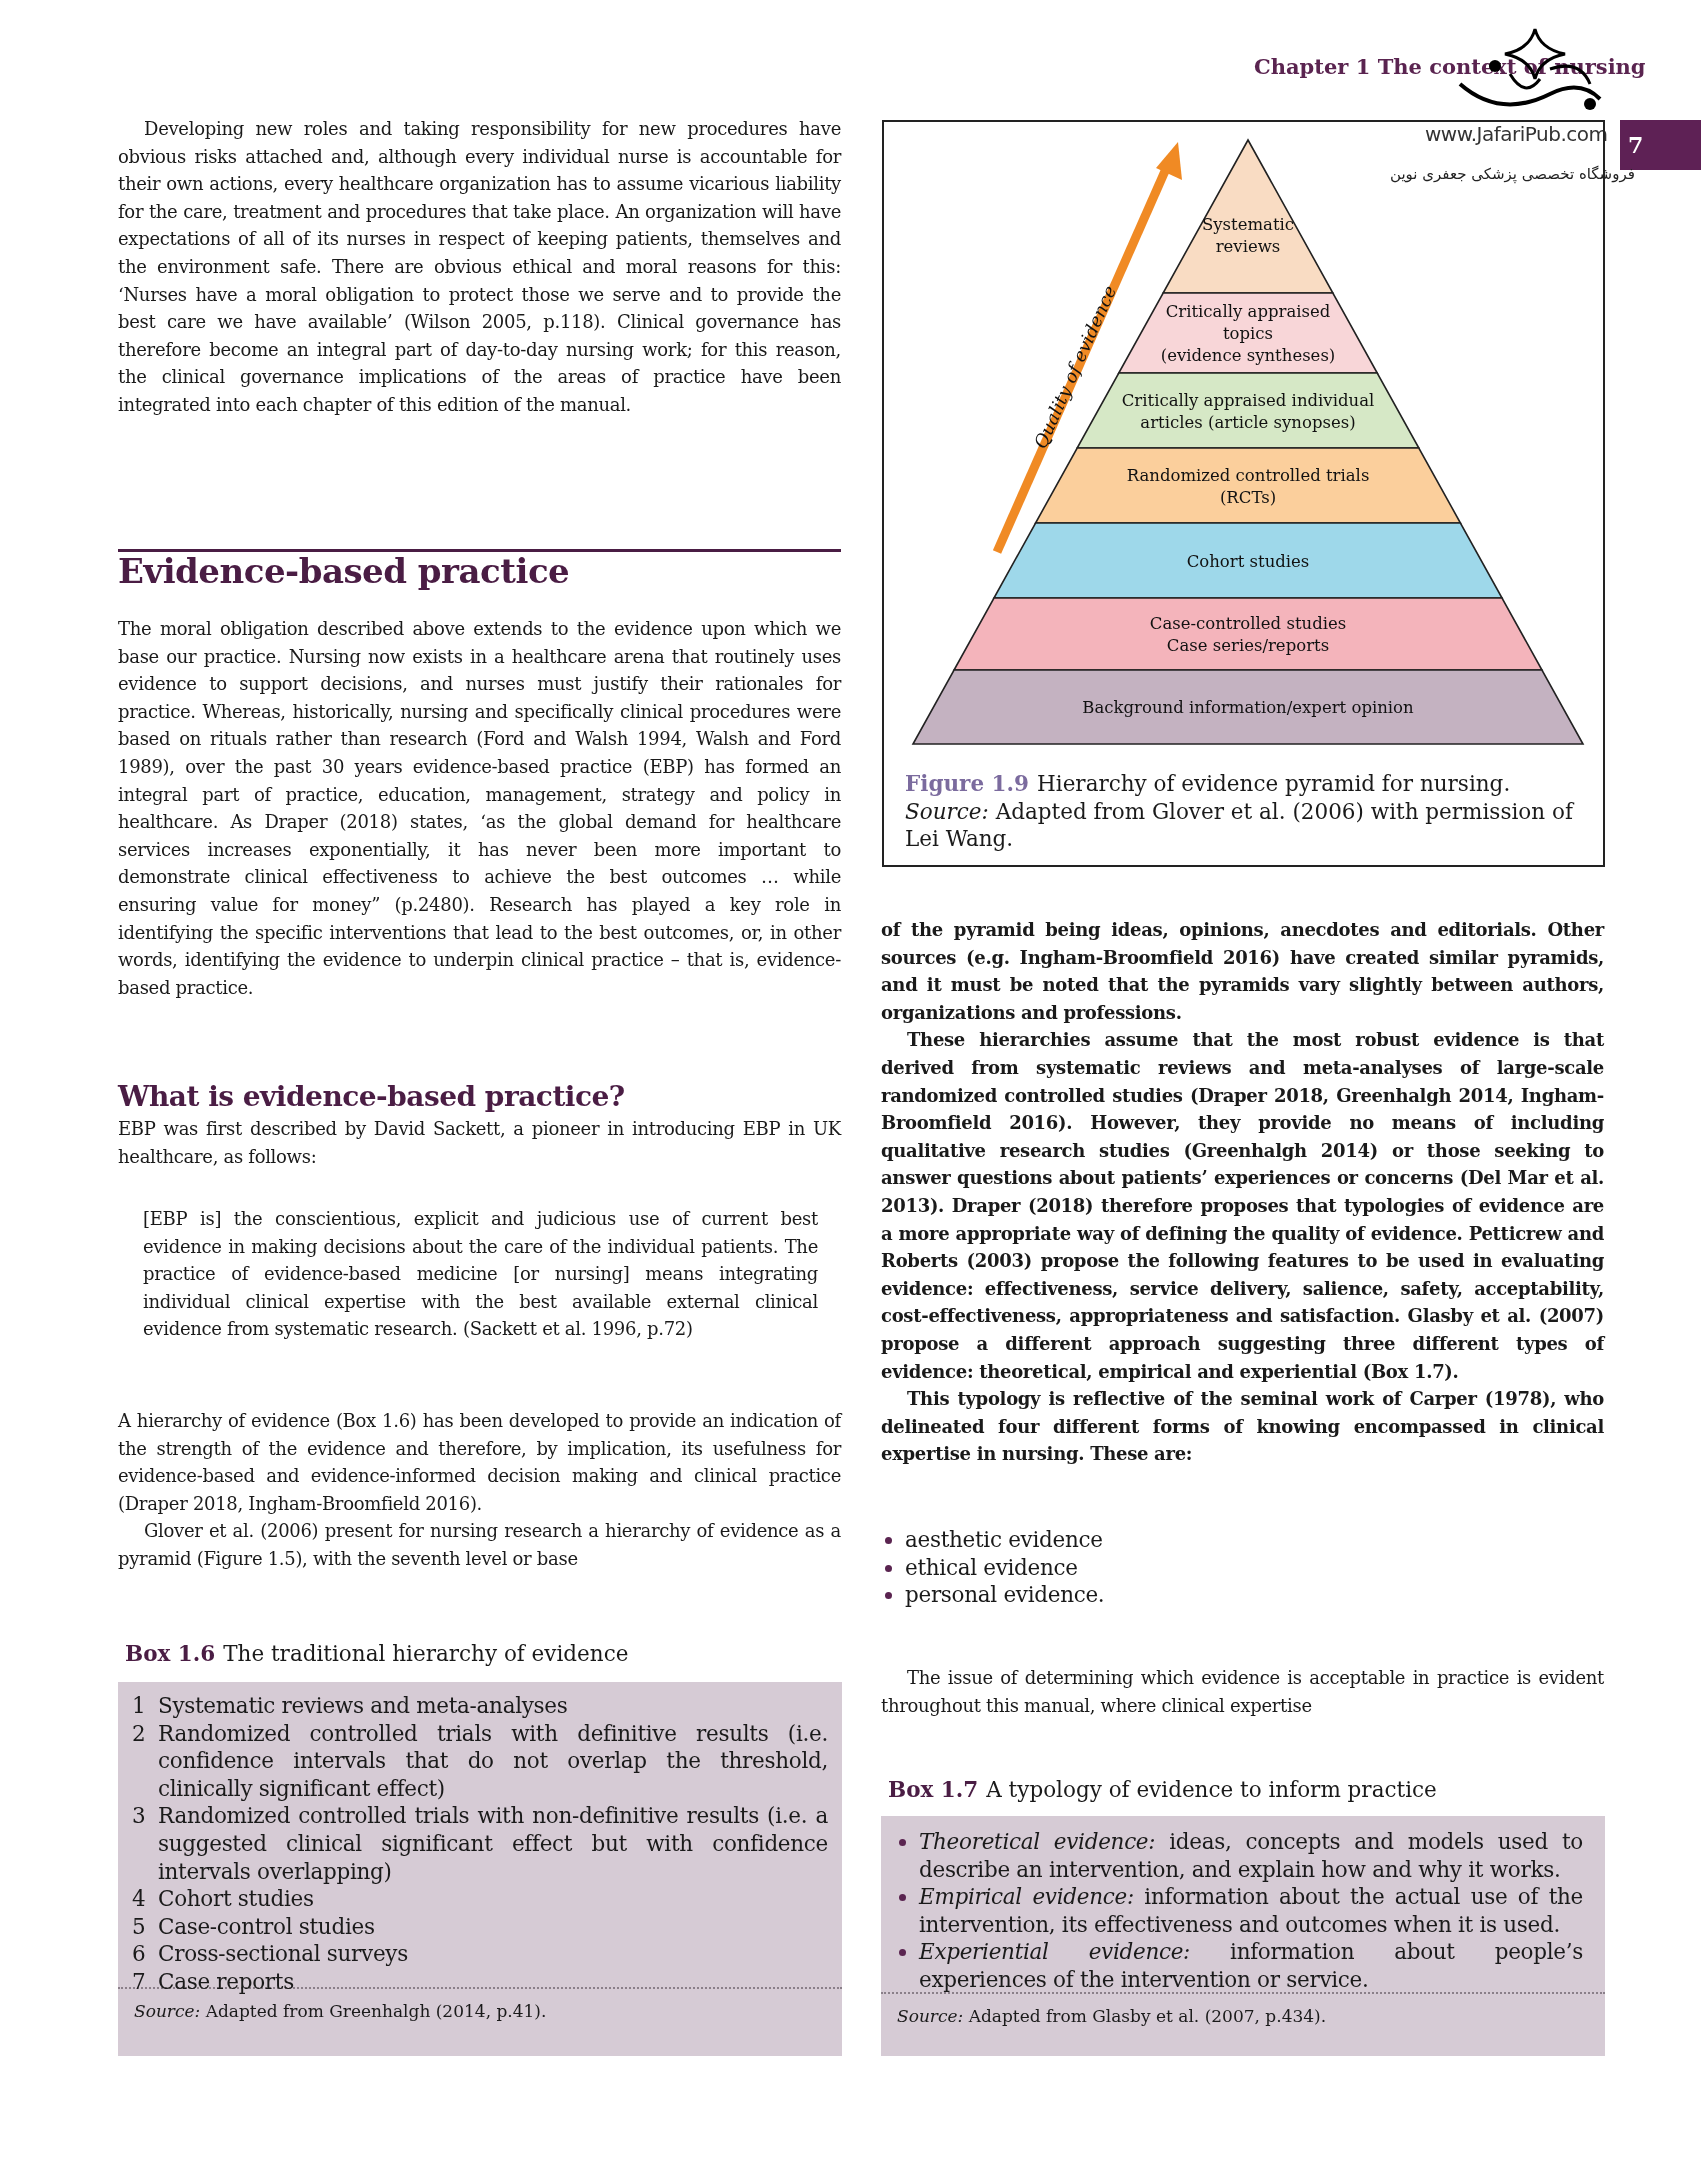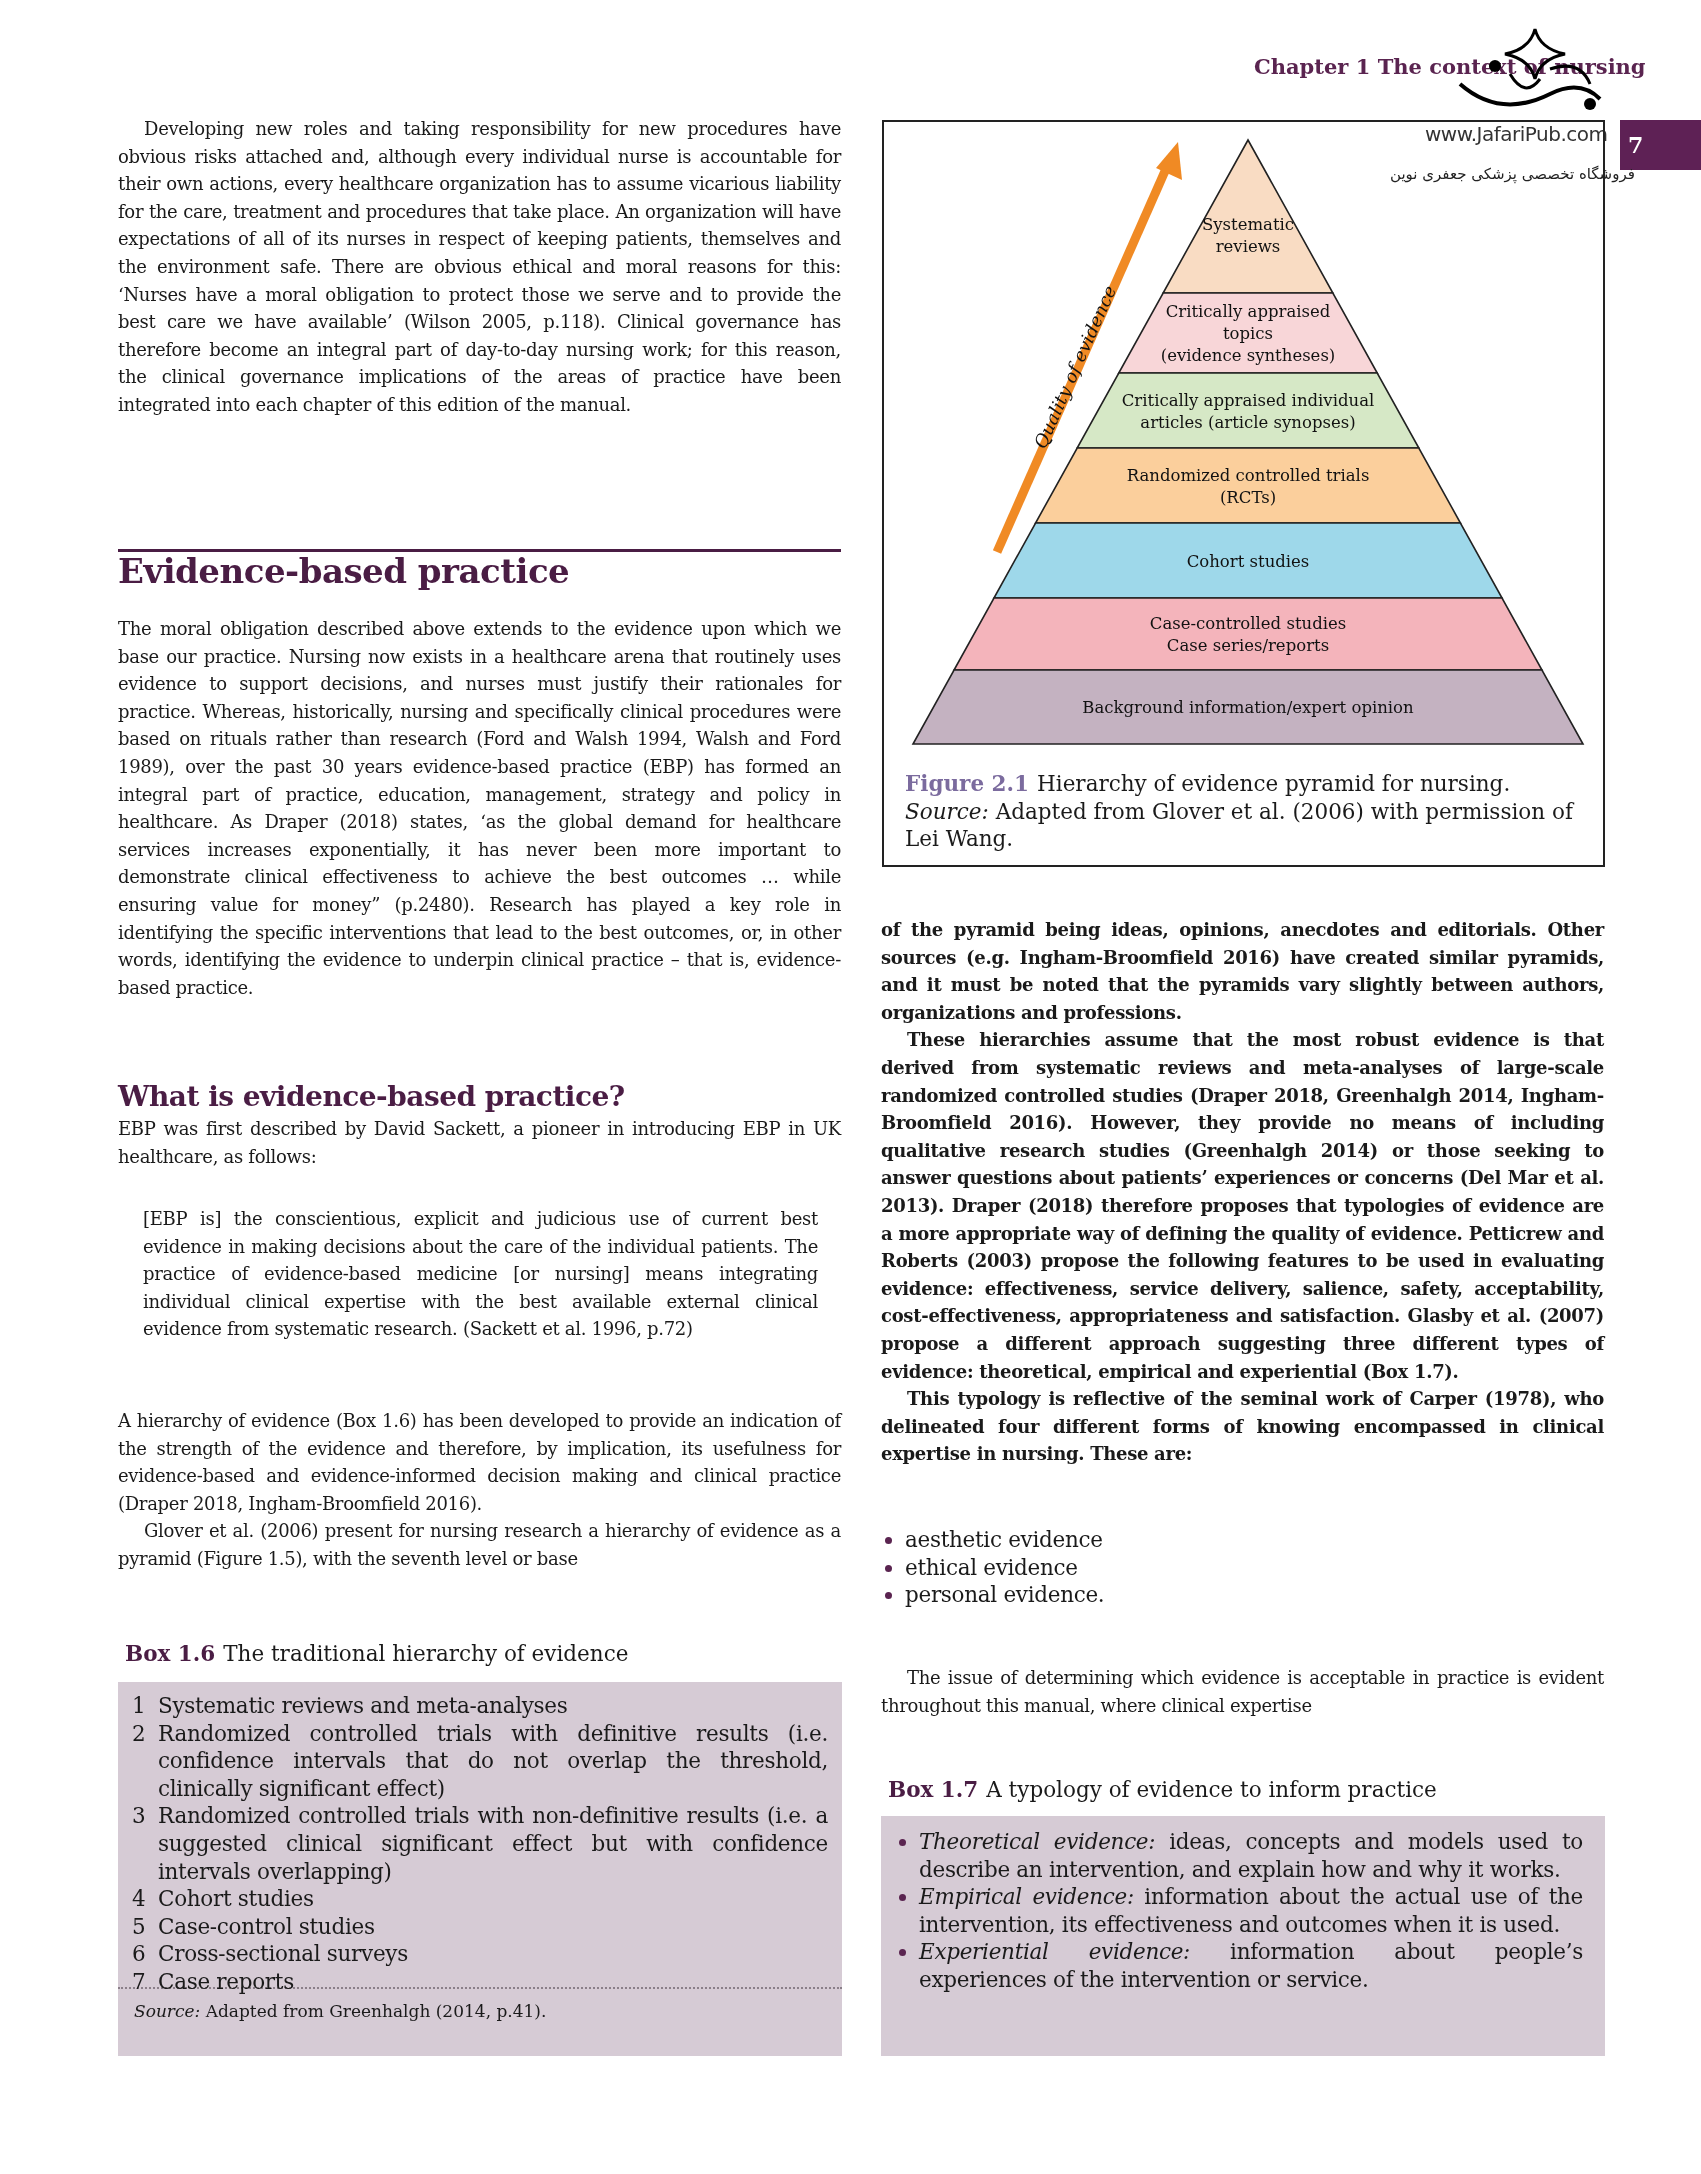--- a/index.html
+++ b/index.html
@@ -122,21 +122,21 @@
       <text class="pyr-label" x="366" y="509">Case-controlled studies</text>
       <text class="pyr-label" x="366" y="531">Case series/reports</text>
       <polygon points="72.04304635761588,550 659.9569536423842,550 701,624 31,624" fill="#c4b2c1" stroke="#222" stroke-width="1.6"></polygon>
       <text class="pyr-label" x="366" y="593">Background information/expert opinion</text>
     </g>
   <line x1="115" y1="432" x2="287" y2="42" stroke="#f08a24" stroke-width="9"></line>
   <polygon points="296,22 300,60 274,48" fill="#f08a24"></polygon>
   <text class="axis-label" transform="translate(163,330) rotate(-66)">Quality of evidence</text>
 </svg>
 <div class="abs fig-caption">
-  <b>Figure 2.1</b><span>Hierarchy of evidence pyramid for nursing.</span><br>
+  <b>Figure 1.9</b><span>Hierarchy of evidence pyramid for nursing.</span><br>
   <i>Source:</i><span> Adapted from Glover et al. (2006) with permission of Lei Wang.</span>
 </div>
 
 <div class="abs body-text" style="left:881px; top:916px; width:723px;font-weight:bold;">
   <p>of the pyramid being ideas, opinions, anecdotes and editorials. Other sources (e.g. Ingham-Broomfield 2016) have created similar pyramids, and it must be noted that the pyramids vary slightly between authors, organizations and professions.</p>
   <p class="indent">These hierarchies assume that the most robust evidence is that derived from systematic reviews and meta-analyses of large-scale randomized controlled studies (Draper 2018, Greenhalgh 2014, Ingham-Broomfield 2016). However, they provide no means of including qualitative research studies (Greenhalgh 2014) or those seeking to answer questions about patients’ experiences or concerns (Del Mar et al. 2013). Draper (2018) therefore proposes that typologies of evidence are a more appropriate way of defining the quality of evidence. Petticrew and Roberts (2003) propose the following features to be used in evaluating evidence: effectiveness, service delivery, salience, safety, acceptability, cost-effectiveness, appropriateness and satisfaction. Glasby et al. (2007) propose a different approach suggesting three different types of evidence: theoretical, empirical and experiential (Box 1.7).</p>
   <p class="indent">This typology is reflective of the seminal work of Carper (1978), who delineated four different forms of knowing encompassed in clinical expertise in nursing. These are:</p>
 </div>
 
 <div class="abs" style="left:881px; top:1526px; width:723px;">
@@ -156,13 +156,16 @@
 </div>
 
 <div class="abs box" style="left:881px; top:1816px; width:724px; height:240px;">
   <div style="padding:12px 22px 0 14px; height:164px;">
     <ul class="bullets" id="box17-list">
         <li><span class="dot"></span><i>Theoretical evidence:</i><span> ideas, concepts and models used to describe an intervention, and explain how and why it works.</span></li>
         <li><span class="dot"></span><i>Empirical evidence:</i><span> information about the actual use of the intervention, its effectiveness and outcomes when it is used.</span></li>
         <li><span class="dot"></span><i>Experiential evidence:</i><span> information about people’s experiences of the intervention or service.</span></li>
       </ul>
   </div>
+  <div class="box-src" style="padding-left:16px; height:50px;">
+    <i>Source:</i><span> Adapted from Glasby et al. (2007, p.434).</span>
+  </div>
 </div>
 
 </body></html>

